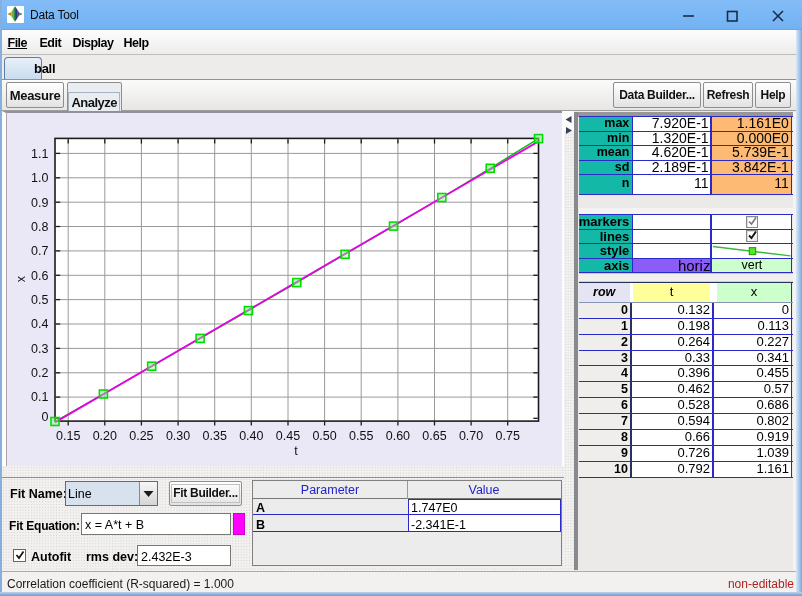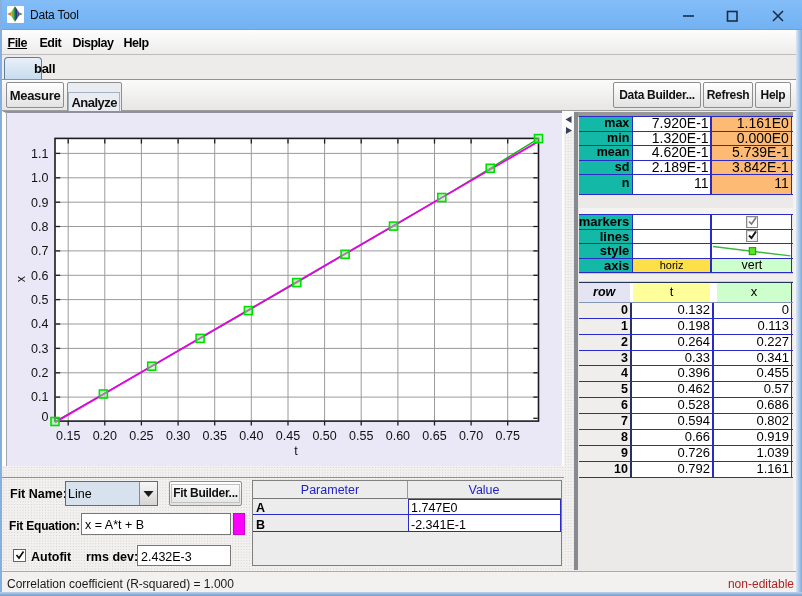--- a/index.html
+++ b/index.html
@@ -339,21 +339,21 @@
         <div class="pv"></div>
         <div class="pv2">
           <svg width="80" height="13.3" viewBox="0 0 80 13.3" style="display:block;">
             <line x1="1" y1="2.5" x2="79.5" y2="12" stroke="#3bb83b" stroke-width="1.4"></line>
             <rect x="37.8" y="3.6" width="6.4" height="7" fill="#55E822" stroke="#2aa012" stroke-width="1.2"></rect>
           </svg>
         </div>
       </div>
     <div class="srow">
         <div class="sl b2">axis</div>
-        <div class="pv" style="background:#fde047;text-align:center;font-size:11px;padding-right:0;">horiz</div>
+        <div class="pv" style="background:#8b5cf6;text-align:right;font-size:15px;padding-right:0;">horiz</div>
         <div class="pv2" style="background:#CCFFCC;display:block;text-align:center;font-size:12.5px;line-height:13px;">vert</div>
       </div>
   </div>
 
   <div id="data" class="abs" style="left:578.5px;top:282px;width:214px;">
     <div class="drow dh">
       <div class="dc0" style="background:#E4E4F2;font-style:italic;font-weight:bold;text-align:center;padding-right:0;line-height:18px;">row</div>
         <div class="hgap1"></div>
       <div class="dc1" style="background:#FFFF99;text-align:center;padding-right:0;line-height:18px;">t</div>
         <div class="gap"></div>

